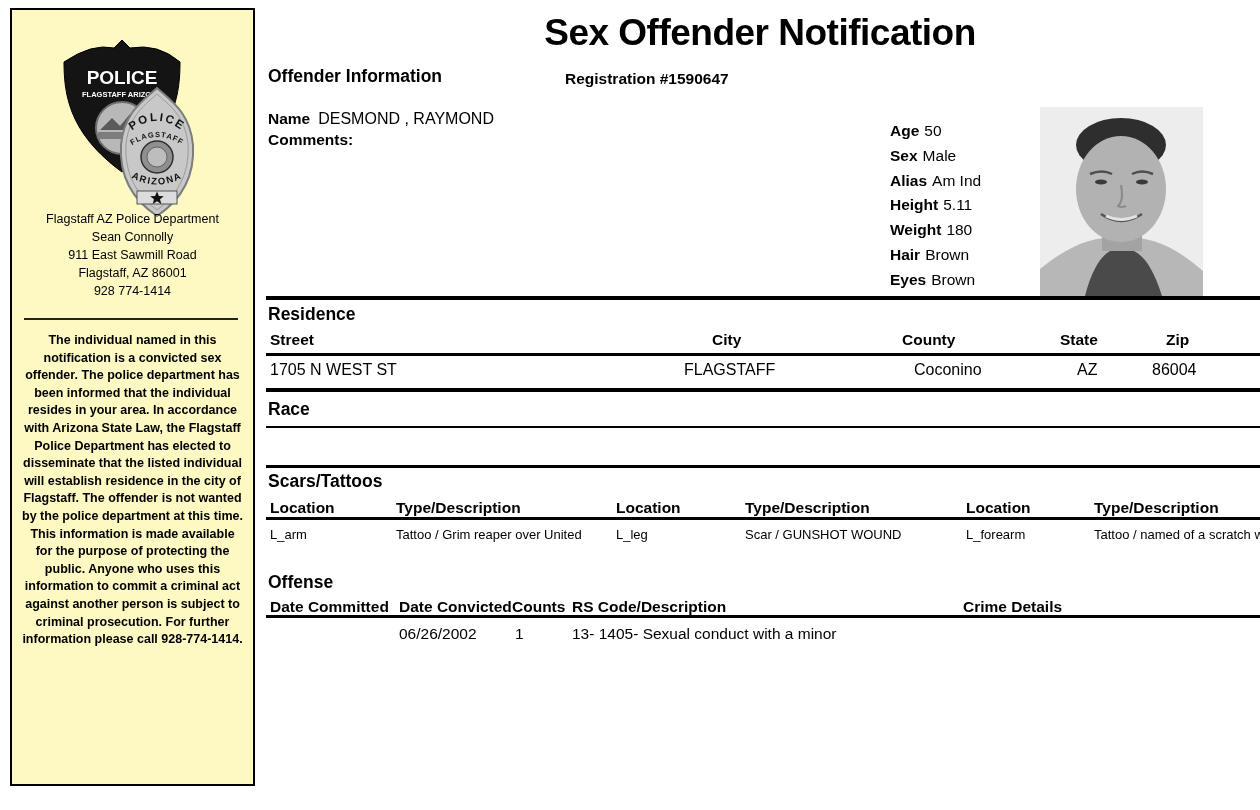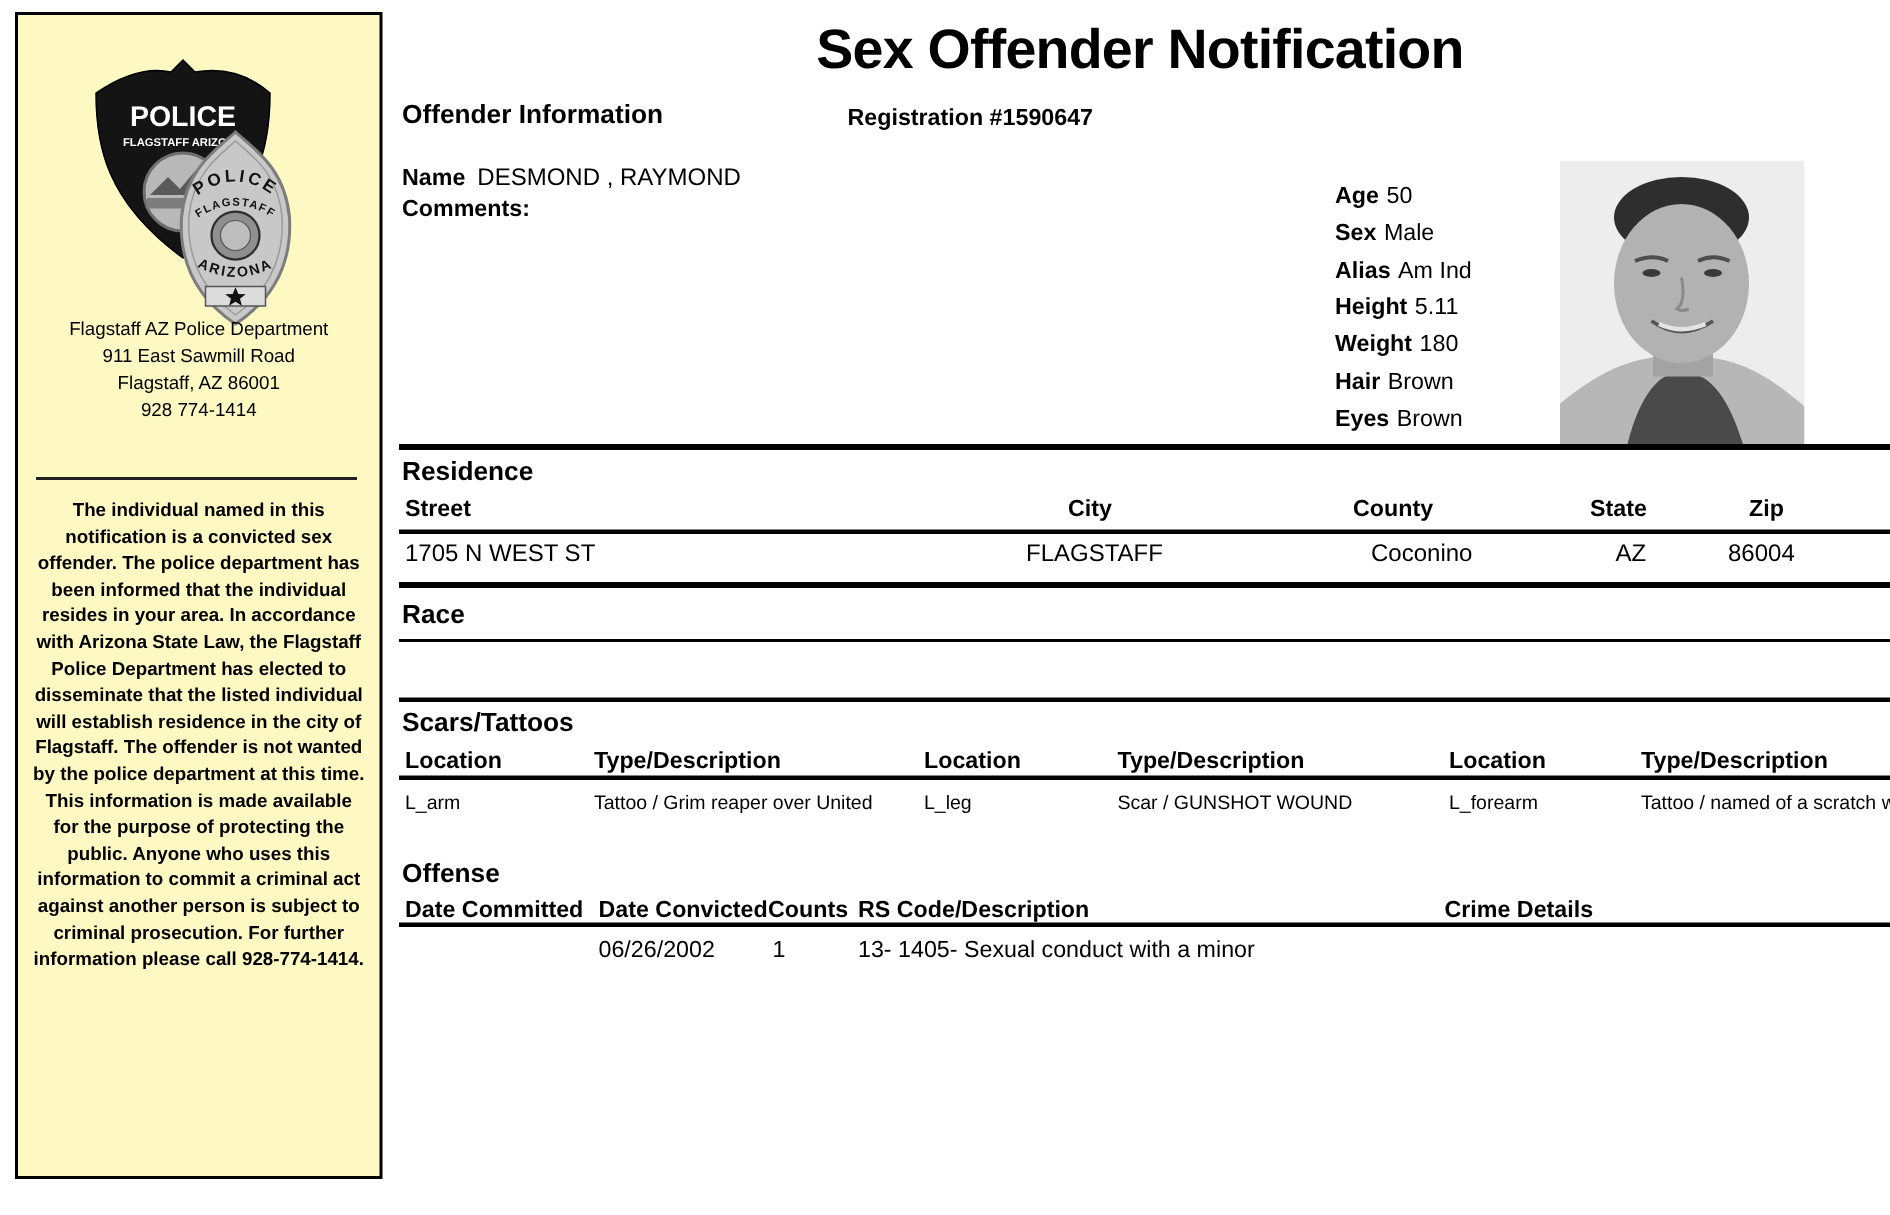--- a/index.html
+++ b/index.html
@@ -95,20 +95,21 @@
         <text font-size="9.5" font-weight="bold" fill="#111" letter-spacing="1.5">
           <textPath href="#arcAriz" startOffset="50%" text-anchor="middle">ARIZONA</textPath>
         </text>
         <rect x="85" y="161" width="40" height="13" fill="#dcdcdc" stroke="#555" stroke-width="1"></rect>
         <polygon points="105,161.5 106.9,166 111.8,166.2 108,169.2 109.3,173.9 105,171.2 100.7,173.9 102,169.2 98.2,166.2 103.1,166" fill="#111"></polygon>
       </svg>
     </div>
 
     <div id="dept-address">
       <div>Flagstaff AZ Police Department</div>
+      <div>Sean Connolly</div>
       <div>911 East Sawmill Road</div>
       <div>Flagstaff, AZ 86001</div>
       <div>928 774-1414</div>
     </div>
 
     <div id="sidebar-divider"></div>
 
     <div id="notice-text">The individual named in this notification is a convicted sex offender. The police department has been informed that the individual resides in your area. In accordance with Arizona State Law, the Flagstaff Police Department has elected to disseminate that the listed individual will establish residence in the city of Flagstaff. The offender is not wanted by the police department at this time.  This information is made available for the purpose of protecting the public. Anyone who uses this information to commit a criminal act against another person is subject to criminal prosecution.  For further information please call 928-774-1414.</div>
   </div>
 

